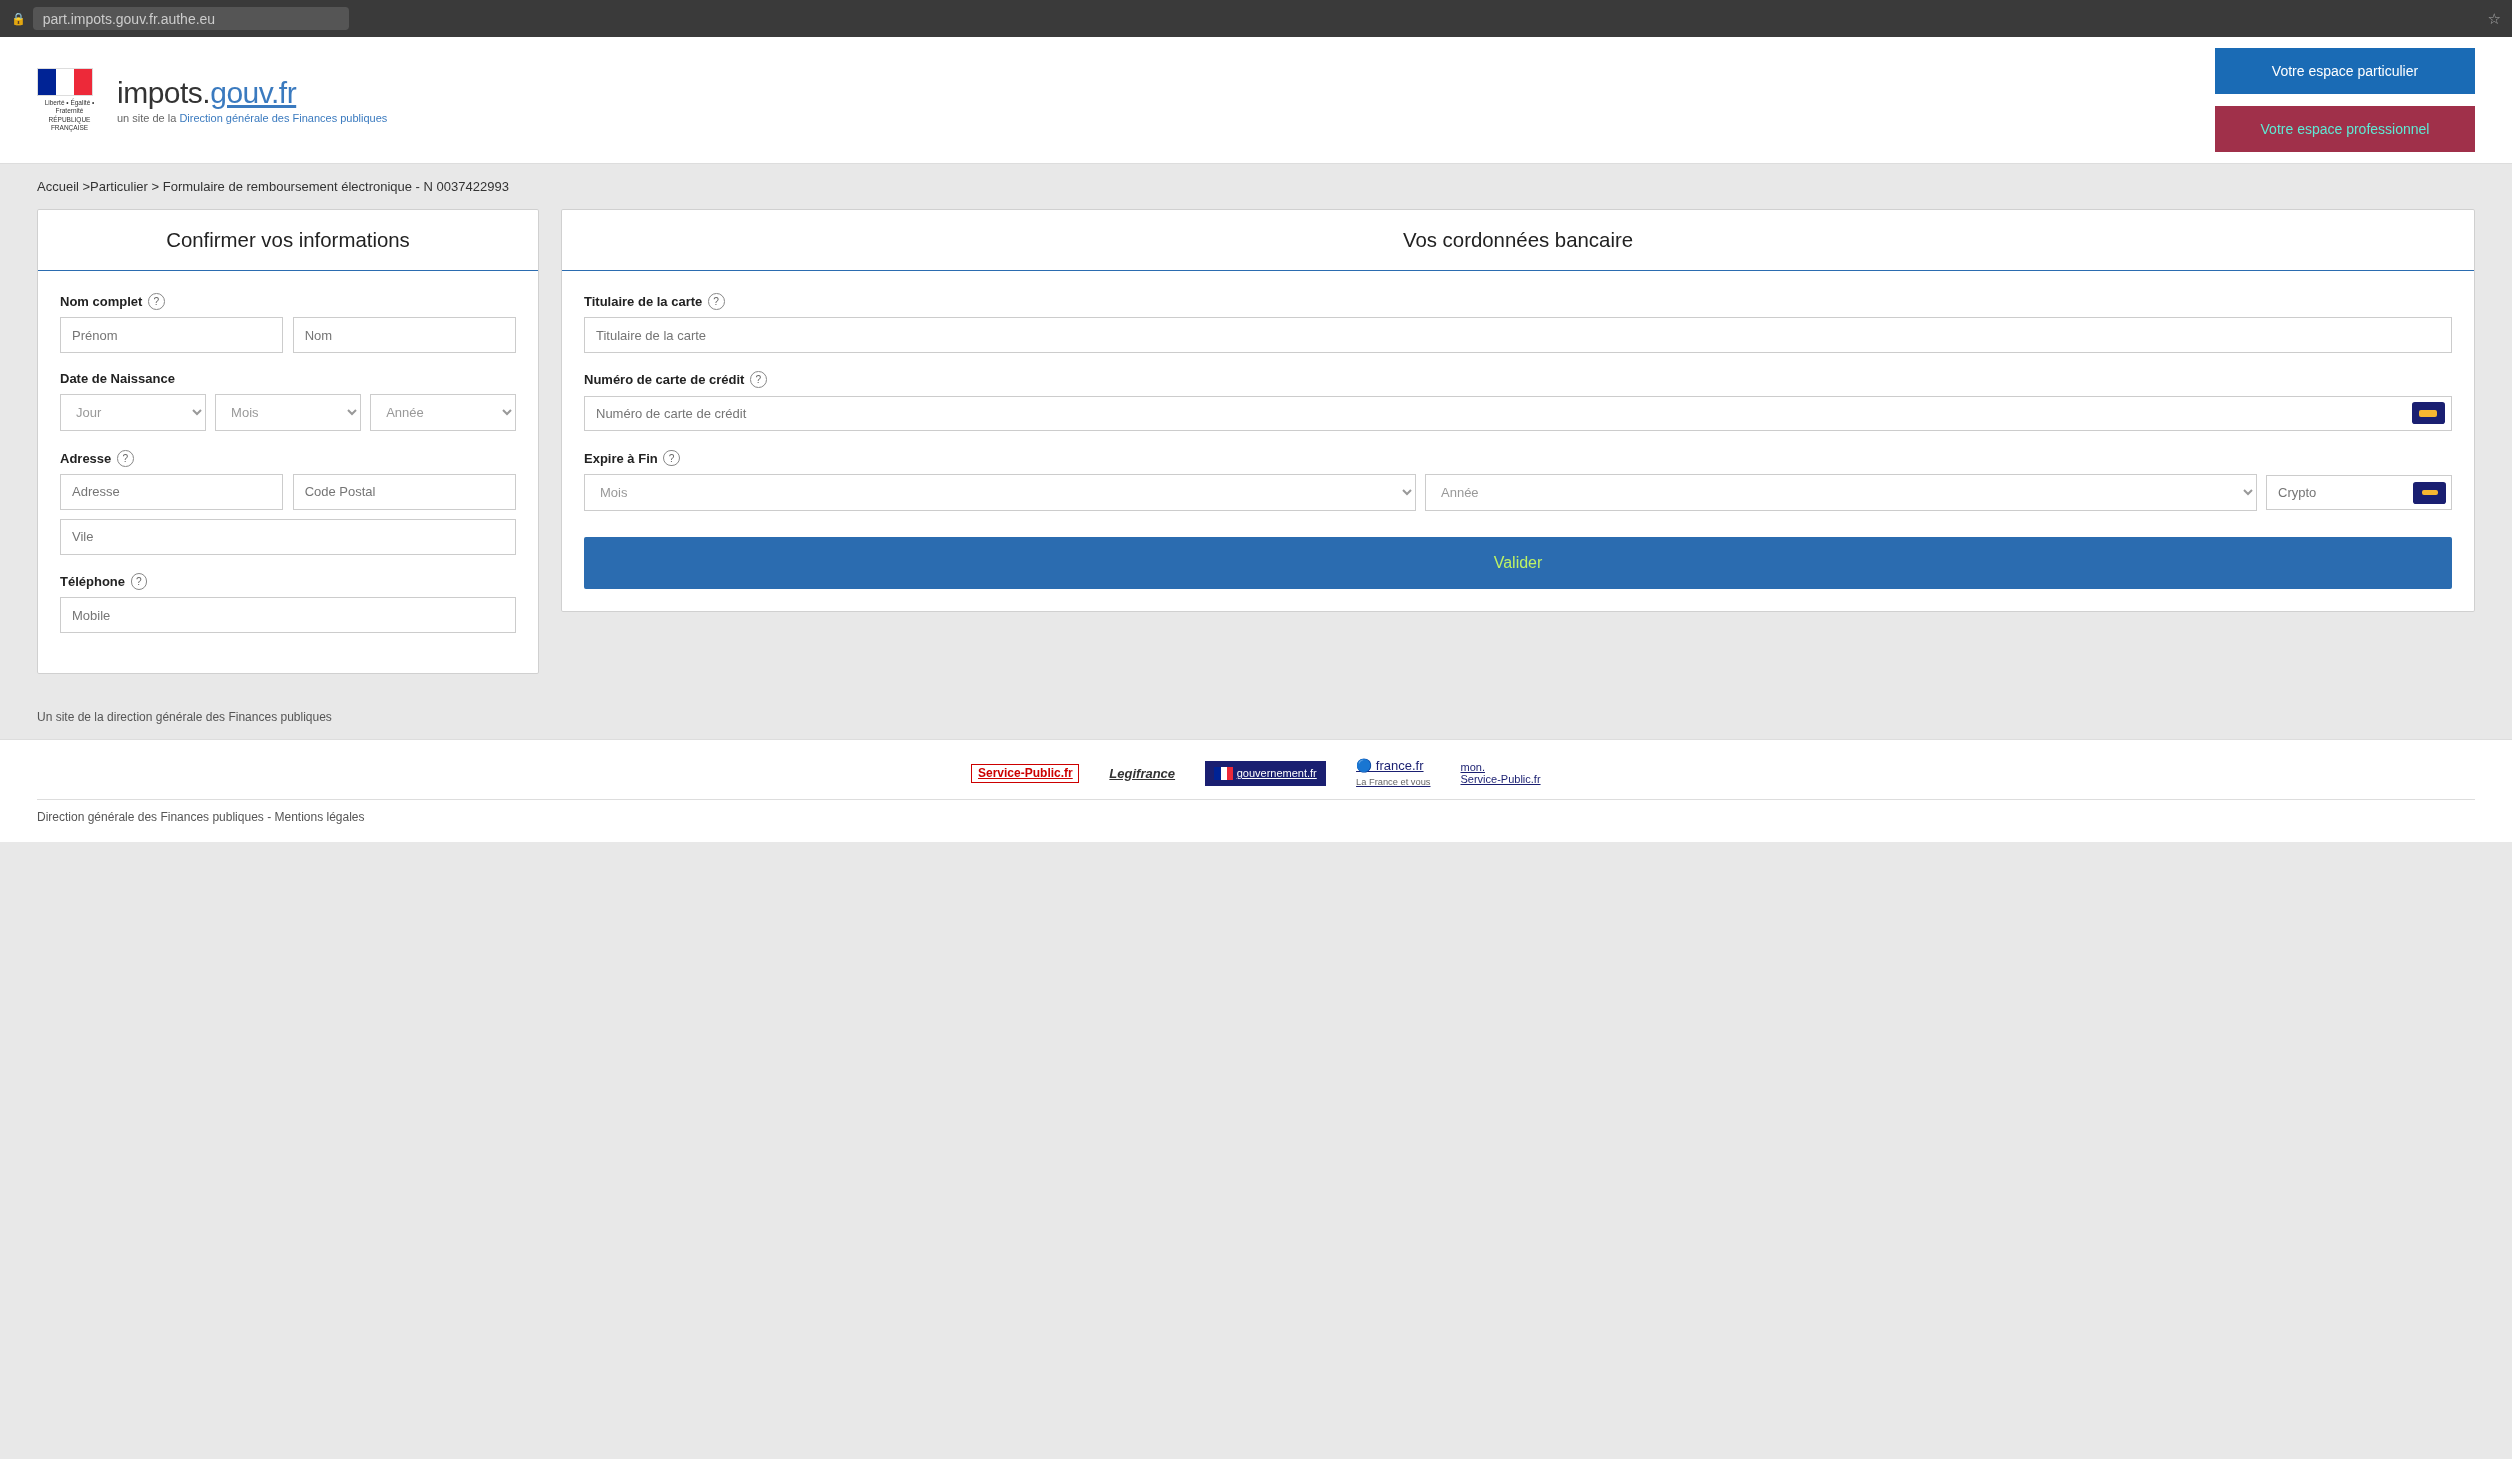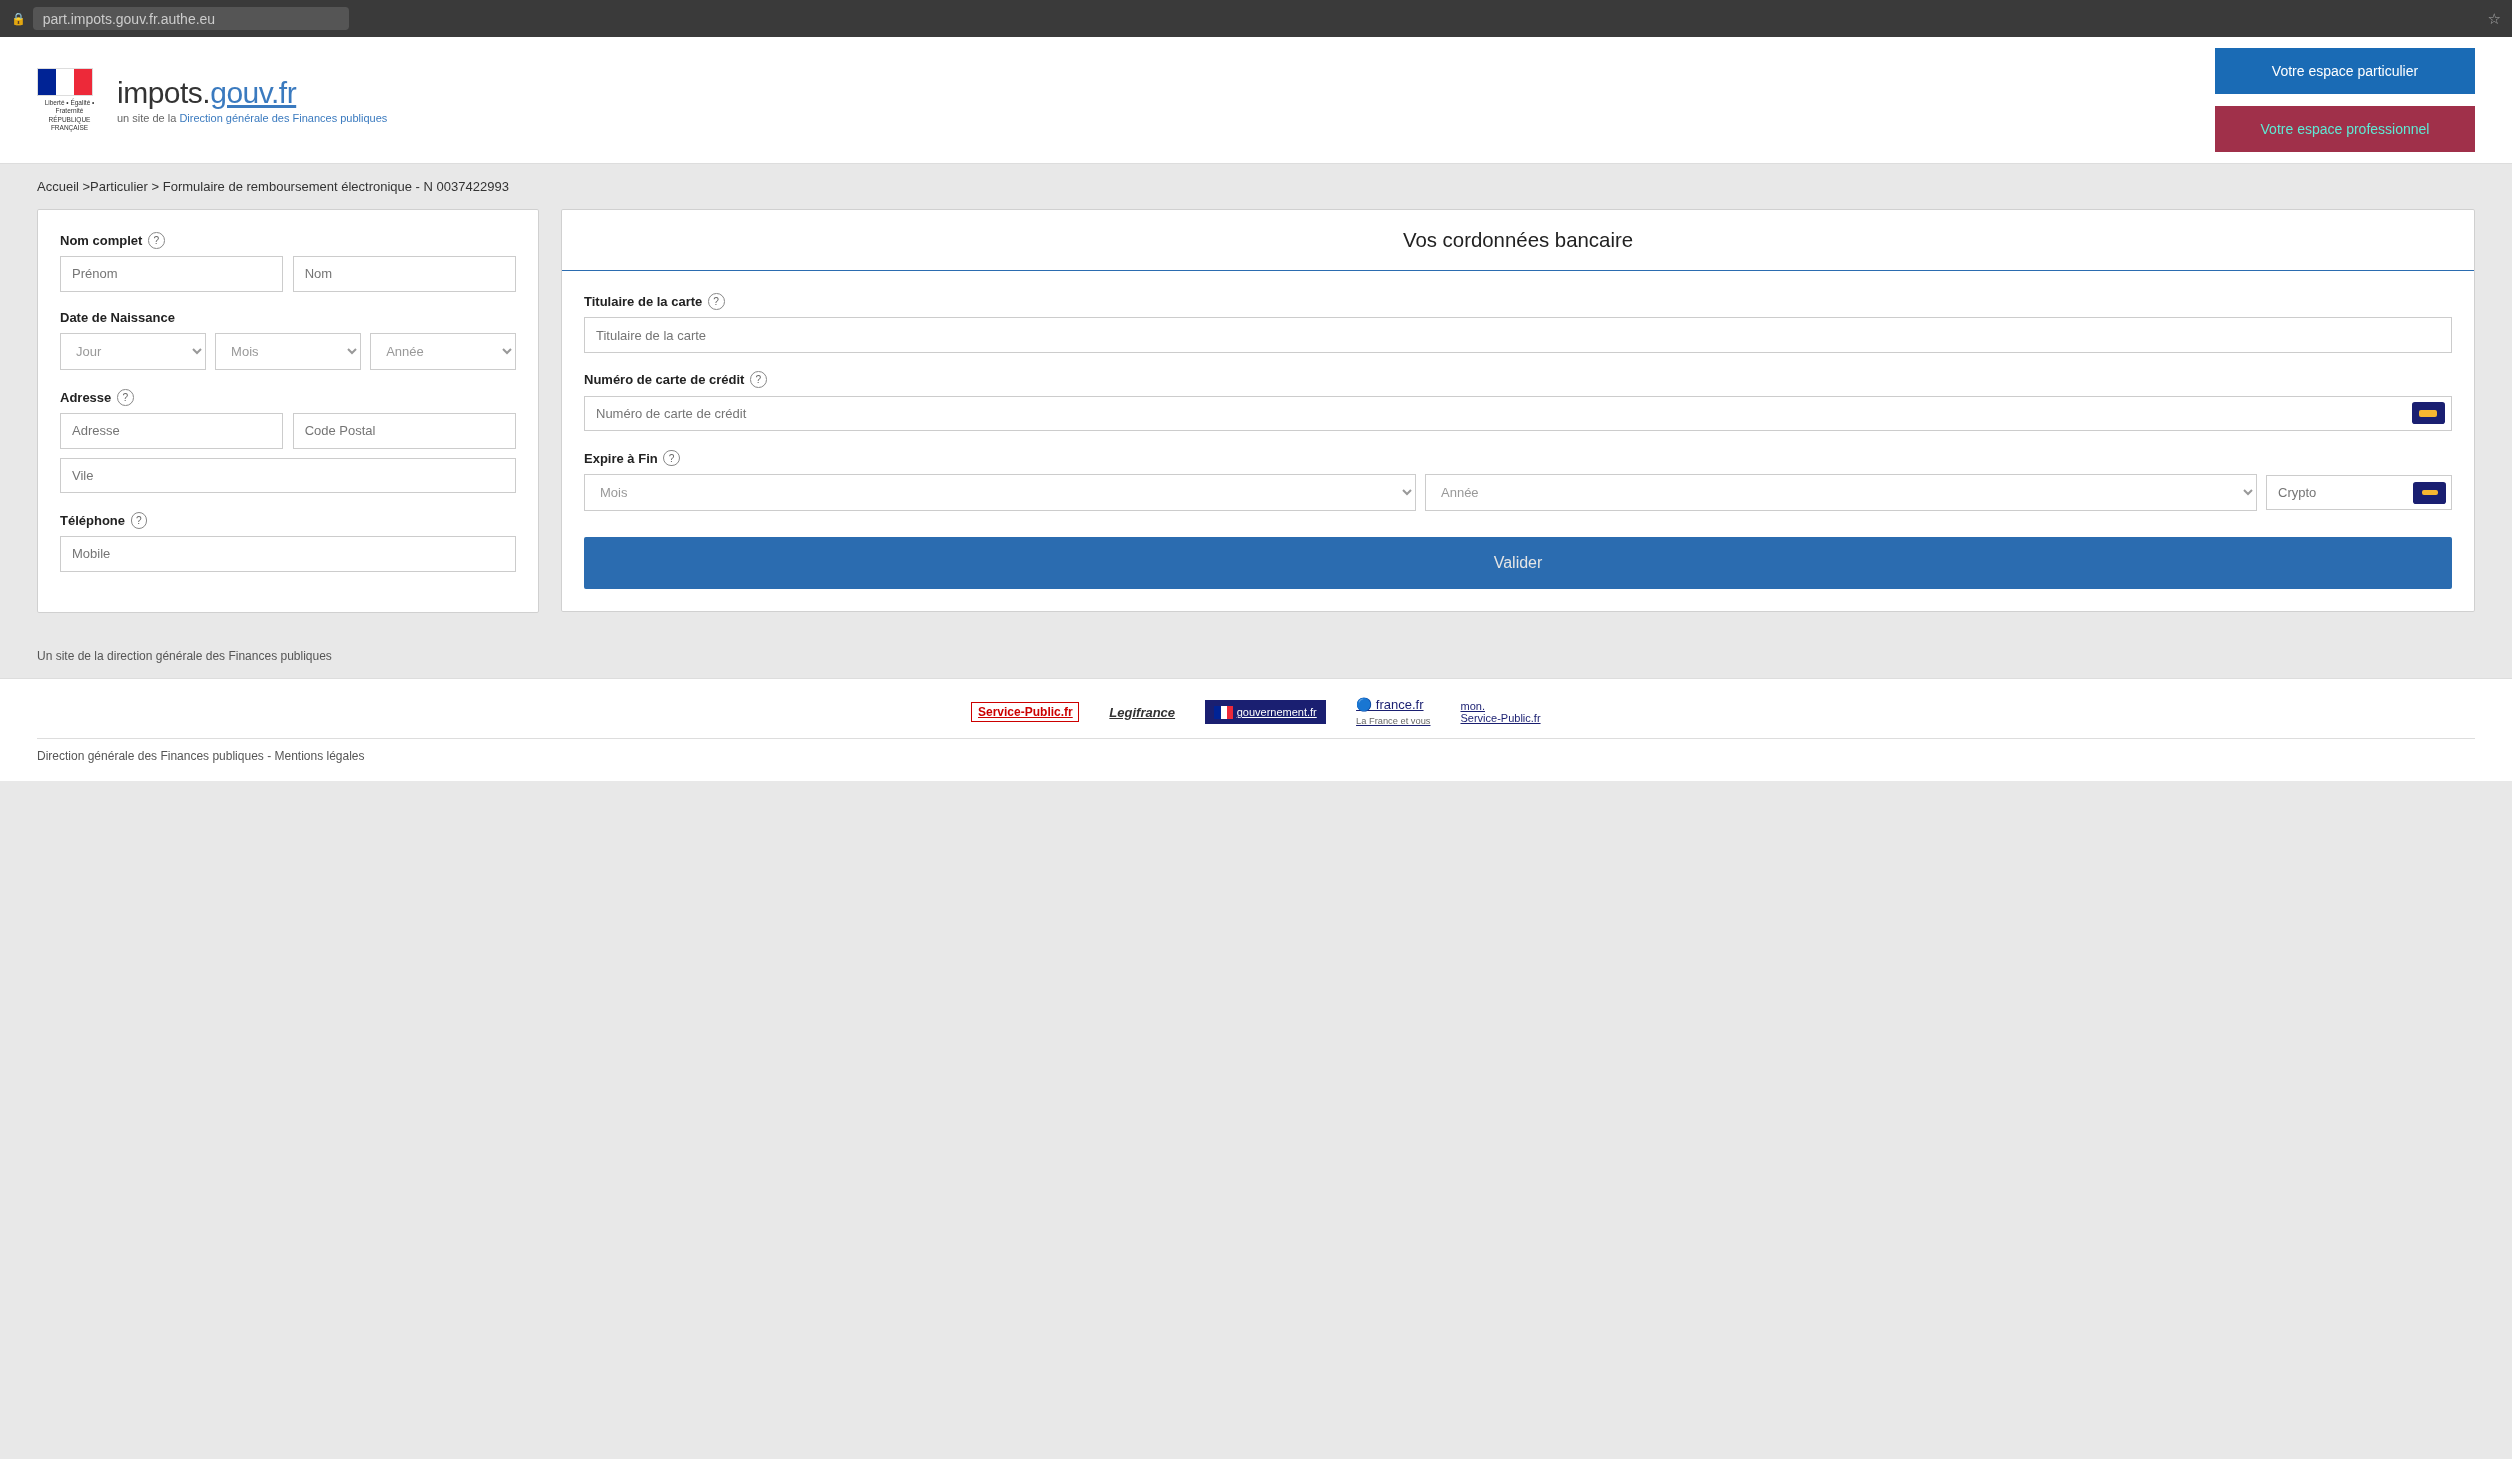--- a/index.html
+++ b/index.html
@@ -236,21 +236,21 @@
       width: 16.7px;
       height: 5.6px;
       background: #f7b731;
       border-radius: 1.9px;
     }
 
     
     .btn-valider {
       width: 100%;
       background: #2b6cb0;
-      color: #e5e5e5;
+      color: #bef264;
       border: none;
       padding: 16.7px;
       font-size: 16px;
       cursor: pointer;
       margin-top: 7.4px;
       border-radius: 1.9px;
     }
 
     
     .footer-text {
@@ -337,20 +337,23 @@
   </div>
 </div>
 
 <div class="breadcrumb-area">
   <div class="breadcrumb">Accueil &gt;Particulier &gt; Formulaire de remboursement électronique - N 0037422993</div>
 </div>
 
 <div class="main-content">
 
   <div class="card card-left">
+    <div class="card-header">
+      <h2>Confirmer vos informations</h2>
+    </div>
     <div class="card-body">
 
       <div class="form-group">
         <div class="form-label">
           <span>Nom complet</span>
           <span class="help-icon">?</span>
         </div>
         <div class="input-row">
           <input type="text" class="input-field" placeholder="Prénom" style="">
           <input type="text" class="input-field" placeholder="Nom" style="">

